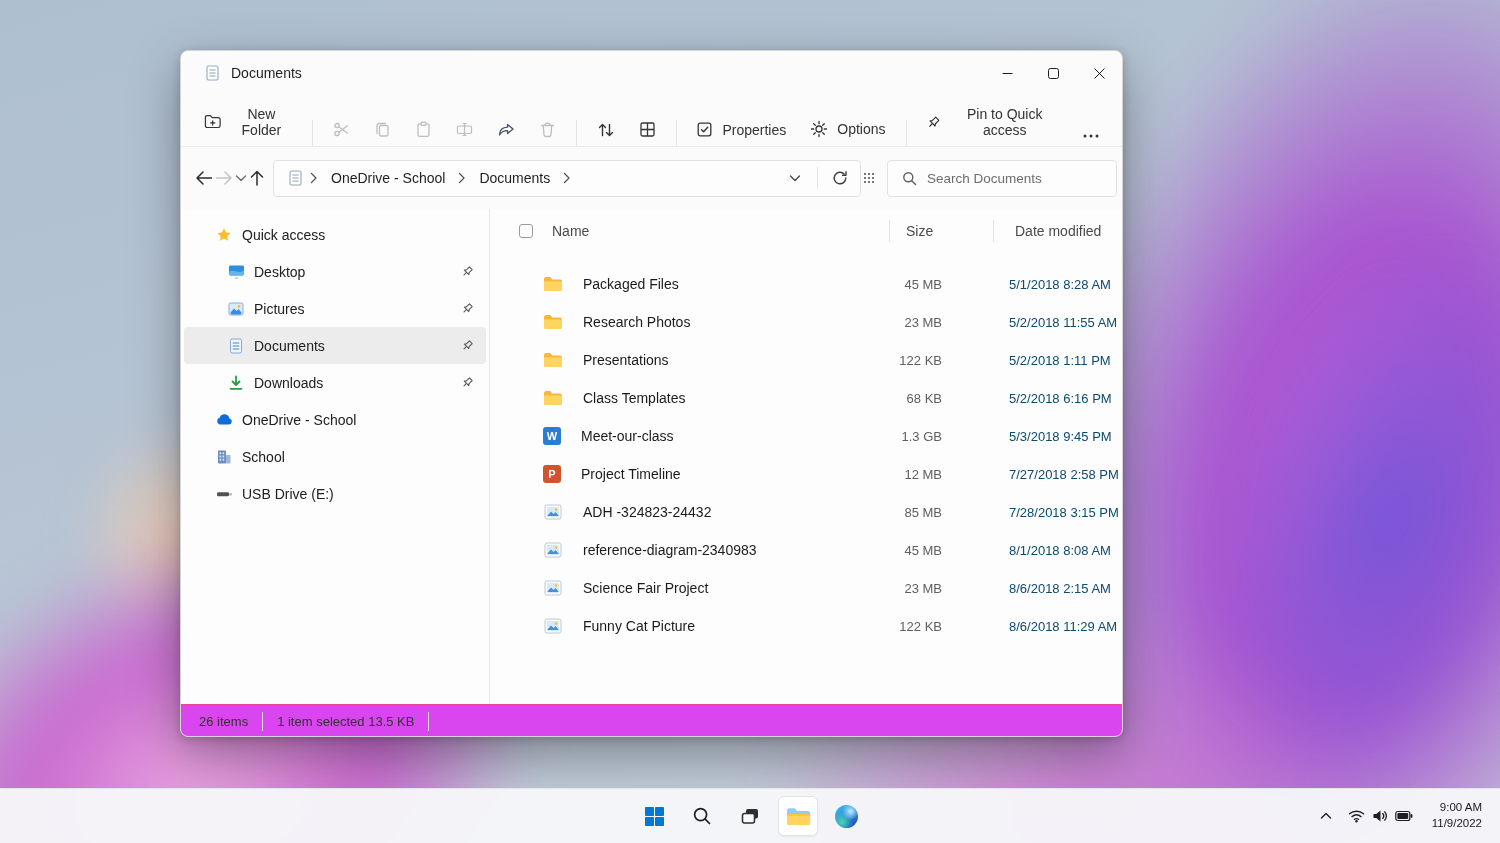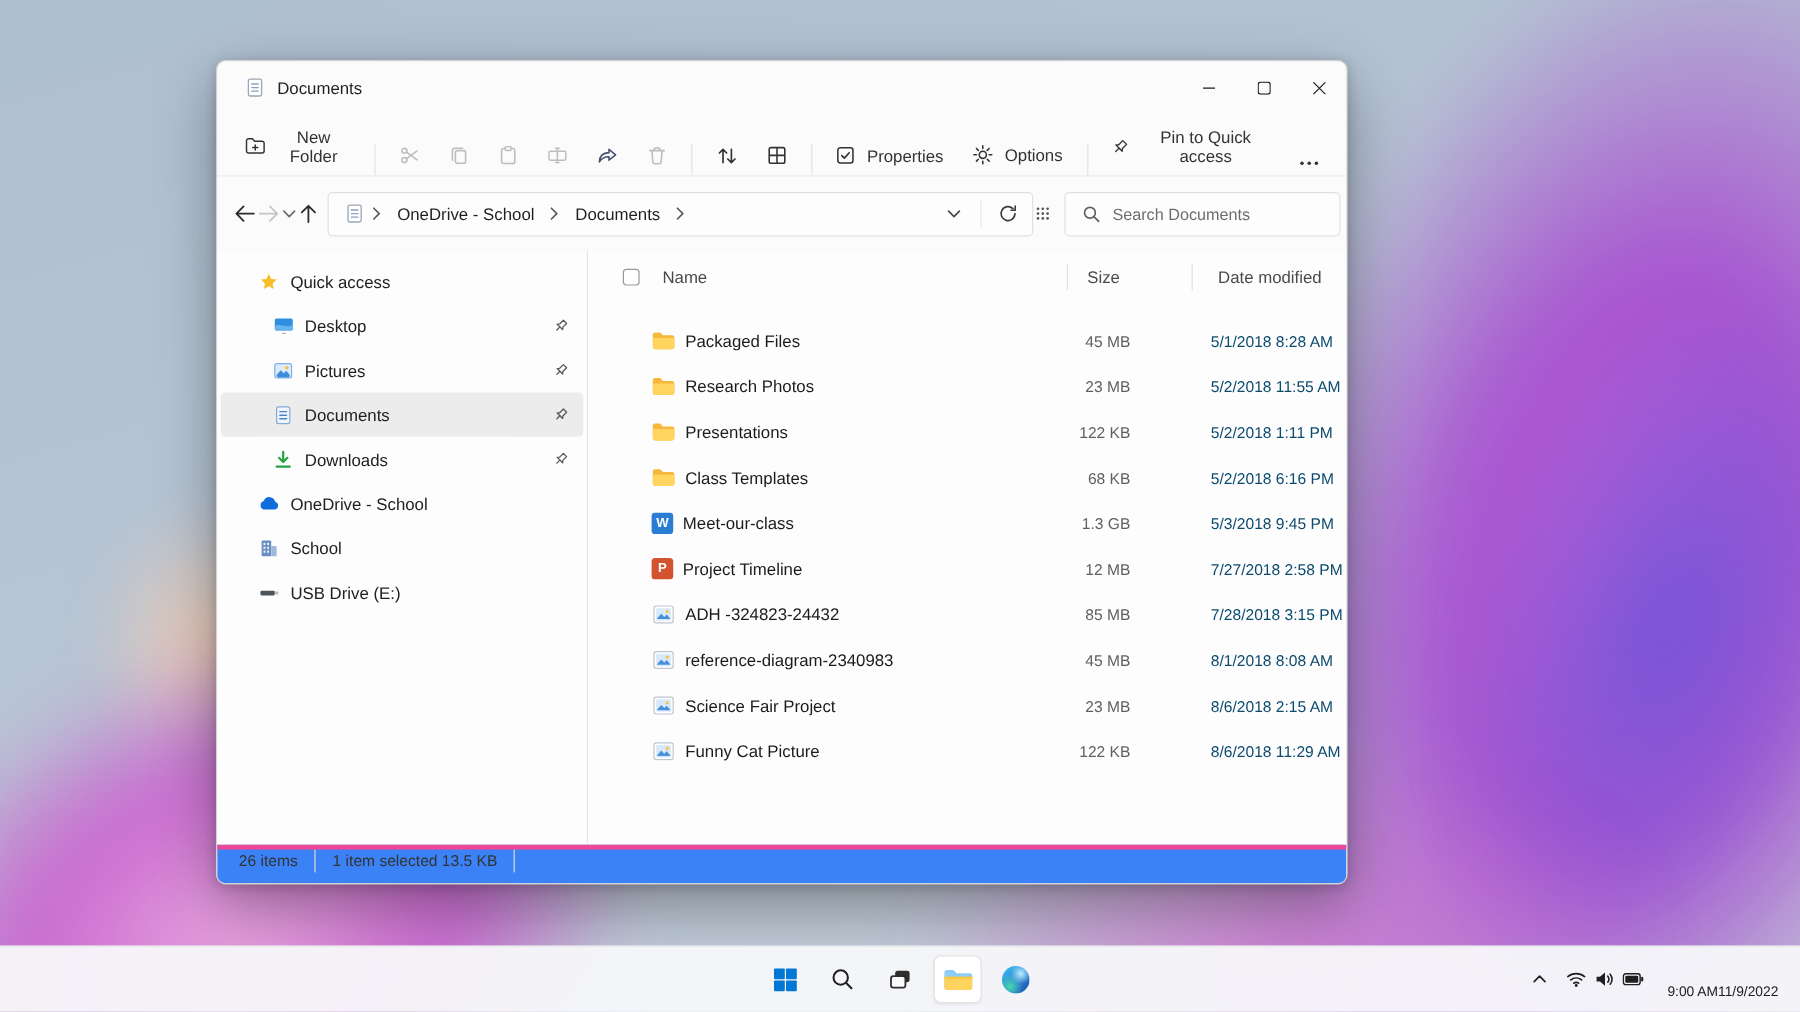--- a/index.html
+++ b/index.html
@@ -72,47 +72,47 @@
     font-size:14px;color:#4a4a4a}
   .hcol{position:relative;height:100%;display:flex;align-items:center}
   .hcol.hc-name span.htext{margin-left:62px}
   .hcol.hc-size{padding-left:16px}
   .hcol.hc-date{padding-left:21px}
   .hcol.bordered::after{content:"";position:absolute;right:0;top:11px;bottom:11px;width:1px;background:#e2e2e2}
   .checkbox{position:absolute;left:29px;top:50%;transform:translateY(-50%);width:14px;height:14px;border:1px solid #9a9a9a;
     border-radius:3px;background:#fff}
   .rows{flex:1;padding-top:12px;overflow:hidden}
   .file-row{height:38px;display:grid;grid-template-columns:400px 104px 1fr;align-items:center}
-  .cell-name{display:flex;align-items:center;gap:8px;padding-left:53px;font-size:14px;color:#1b1b1b;overflow:hidden;white-space:nowrap}
+  .cell-name{display:flex;align-items:center;gap:20px;padding-left:53px;font-size:14px;color:#1b1b1b;overflow:hidden;white-space:nowrap}
   .cell-size{text-align:right;padding-right:52px;font-size:13px;color:#5f5f5f}
   .cell-date{padding-left:15px;font-size:13px;color:#0c4a6e}
   .f-icon{display:flex;align-items:center;justify-content:center;width:20px;flex:0 0 20px}
   .badge-icon{width:18px;height:18px;flex:0 0 18px;border-radius:3px;display:flex;align-items:center;justify-content:center;
     color:#fff;font-size:11px;font-weight:bold}
   .badge-icon.word{background:#2b7cd3}
   .badge-icon.ppt{background:#d35230}
 
-  .statusbar{height:32px;flex:0 0 32px;display:flex;align-items:flex-start;padding:0 18px;background:#3b82f6;
-    border-top:4px solid #ec4899;font-size:13px;color:#333}
+  .statusbar{height:32px;flex:0 0 32px;display:flex;align-items:center;padding:0 18px;background:#d946ef;
+    border-top:2px solid #ec4899;font-size:13px;color:#333}
   .sb-item{padding:2px 14px;border-right:1px solid #d9d9d9}
   .sb-item:first-child{padding-left:0}
 
   
   .taskbar{position:absolute;left:0;right:0;bottom:0;height:55px;background:rgba(246,247,249,.96);
     border-top:1px solid #e3e5e8;display:flex;align-items:center}
   .tb-center{position:absolute;left:50%;transform:translateX(-50%);display:flex;gap:8px;align-items:center}
   .task-btn{width:40px;height:40px;display:flex;align-items:center;justify-content:center;border-radius:6px}
   .task-btn.active{background:#ffffff;border:1px solid #e4e4e4;box-shadow:0 1px 2px rgba(0,0,0,.06)}
   .edge-ball{width:23px;height:23px;border-radius:50%;
     background:radial-gradient(circle at 68% 28%,#bdeffc 0%,rgba(189,239,252,0) 38%),
       radial-gradient(circle at 30% 75%,#47d7b0 0%,rgba(71,215,176,0) 45%),
       linear-gradient(140deg,#3dc8f0 0%,#2a7fd9 50%,#1b52a8 100%)}
   .tb-tray{position:absolute;right:8px;display:flex;align-items:center;gap:2px;height:100%}
   .tray-btn{height:40px;display:flex;align-items:center;justify-content:center;border-radius:6px;padding:0 7px;gap:7px}
-  .clock{display:flex;flex-direction:row;align-items:flex-end;justify-content:center;font-size:11.5px;color:#1b1b1b;
+  .clock{display:flex;flex-direction:column;align-items:flex-end;justify-content:center;font-size:11.5px;color:#1b1b1b;
     line-height:1.35;padding:0 10px;height:40px;border-radius:6px}
 </style>
 </head>
 <body>
 
 <div class="desktop" data-interactable="false">
   <div class="bloom peach" data-interactable="false"></div>
   <div class="bloom pink-bl" data-interactable="false"></div>
   <div class="bloom magenta-right" data-interactable="false"></div>
   <div class="bloom violet-core" data-interactable="false"></div>

